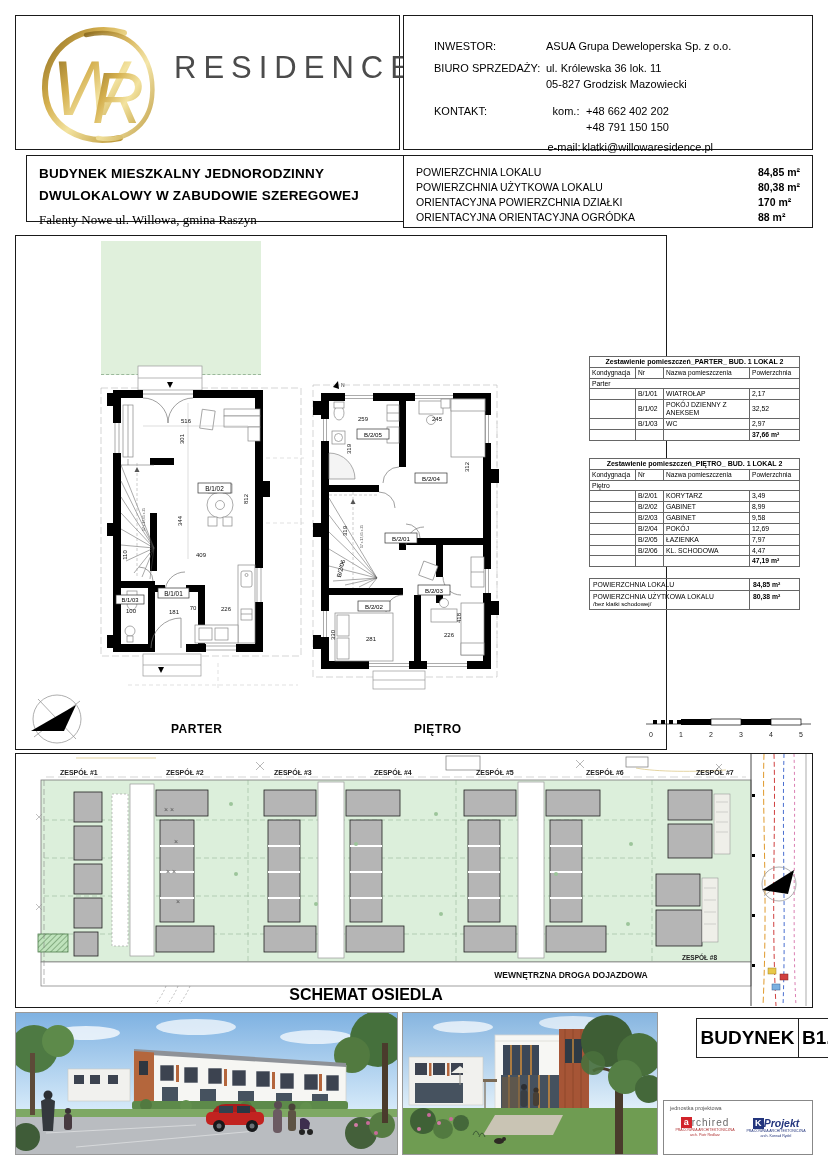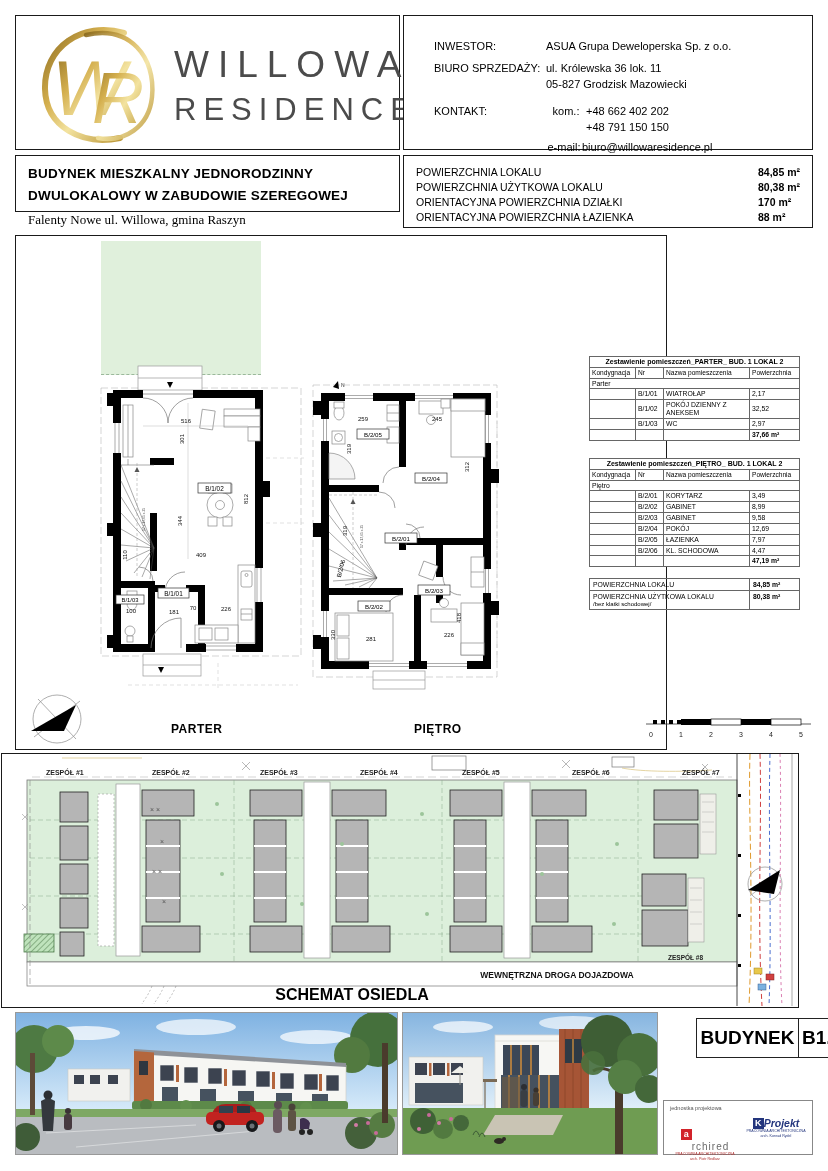--- a/index.html
+++ b/index.html
@@ -38,21 +38,21 @@
   .sumtbl .v{font-weight:bold;}
 
   
   .garden{position:absolute;left:85px;top:5px;width:160px;height:133px;background:#e0f0dc;border-bottom:1px dashed #9bb89b;}
   .floorlabel{position:absolute;font-weight:bold;font-size:12px;letter-spacing:.5px;}
   svg text{font-family:"Liberation Sans",sans-serif;}
 
   
   .big-cell{font-weight:bold;font-size:19px;}
   .unit-label{position:absolute;left:6px;top:4px;font-size:5.5px;color:#555;}
-  .logo-word{font-size:10px;color:#6a6a6a;letter-spacing:1px;margin-top:24px;}
+  .logo-word{font-size:10px;color:#6a6a6a;letter-spacing:1px;}
   .logo-sub{font-size:3.6px;color:#b03030;line-height:1.3;text-align:center;}
   .kp-sub{font-size:3.6px;color:#23357d;line-height:1.3;text-align:center;}
 </style>
 </head>
 <body>
 
 <div class="sheet">
 
   <div class="box" style="left:15px;top:15px;width:385px;height:135px;">
     <svg width="150" height="128" viewBox="0 0 150 128" style="position:absolute;left:8px;top:3px;">
@@ -63,21 +63,20 @@
           <stop offset="0.6" stop-color="#f3e3a0"></stop>
             <stop offset="1" stop-color="#b89230"></stop>
         </linearGradient>
       </defs>
       <path d="M100,14 C58,2 20,28 21,70 C22,108 58,127 96,119" fill="none" stroke="url(#gold)" stroke-width="6" stroke-linecap="round"></path>
       <path d="M62,16 C106,6 132,38 128,78 C125,108 100,124 74,119" fill="none" stroke="url(#gold)" stroke-width="4.5" stroke-linecap="round" opacity="0.9"></path>
       <text x="28" y="96" font-family="DejaVu Serif, serif" font-style="italic" font-size="78" fill="url(#gold)">W</text>
       <text x="68" y="104" font-family="DejaVu Serif, serif" font-style="italic" font-size="72" fill="url(#gold)">R</text>
     </svg>
     <div class="brand-name">
-      <div class="brand-line1">WILLOWA</div>
       <div class="brand-line2">RESIDENCE</div>
     </div>
   </div>
 
   <div class="box" style="left:403px;top:15px;width:410px;height:135px;">
     <div class="contact-grid">
       <div class="c-row" style="top:12px;width:100%;">
         <span class="c-label">INWESTOR:</span>
         <span class="c-val">ASUA Grupa Deweloperska Sp. z o.o.</span>
       </div>
@@ -89,46 +88,46 @@
         <span class="c-val">05-827 Grodzisk Mazowiecki</span>
       </div>
       <div class="c-row" style="top:77px;width:100%;">
         <span class="c-label">KONTAKT:</span>
         <span class="c-val"><span class="sub-lab">kom.:</span><span>+48 662 402 202</span></span>
       </div>
       <div class="c-row" style="top:93px;width:100%;">
         <span class="c-val"><span class="sub-lab"></span><span>+48 791 150 150</span></span>
       </div>
       <div class="c-row" style="top:113px;width:100%;">
-        <span class="c-val"><span class="sub-lab" style="width:36px;">e-mail:</span><span>biuro@willowaresidence.pl</span></span>
+        <span class="c-val"><span class="sub-lab" style="width:36px;">e-mail:</span><span>klatki@willowaresidence.pl</span></span>
       </div>
     </div>
   </div>
 
-  <div class="box" style="left:15px;top:155px;width:385px;height:57px;padding:10px 0 0 12px;">
+  <div class="box" style="left:26px;top:155px;width:385px;height:67px;padding:10px 0 0 12px;">
     <div class="bld-line">BUDYNEK  MIESZKALNY JEDNORODZINNY</div>
     <div class="bld-line">DWULOKALOWY W ZABUDOWIE SZEREGOWEJ</div>
     <div class="bld-line3">Falenty Nowe ul. Willowa,  gmina Raszyn</div>
   </div>
 
   <div class="box" style="left:403px;top:155px;width:410px;height:73px;padding:9px 0 0 12px;">
     <div class="area-row">
       <span>POWIERZCHNIA LOKALU</span>
       <span class="area-val">84,85 m²</span>
     </div>
     <div class="area-row">
       <span>POWIERZCHNIA UŻYTKOWA LOKALU</span>
       <span class="area-val">80,38 m²</span>
     </div>
     <div class="area-row">
       <span>ORIENTACYJNA POWIERZCHNIA DZIAŁKI</span>
       <span class="area-val">170 m²</span>
     </div>
     <div class="area-row">
-      <span>ORIENTACYJNA POWIERZCHNIA ŁAZIENKA</span>
+      <span>ORIENTACYJNA ORIENTACYJNA OGRÓDKA</span>
       <span class="area-val">88 m²</span>
     </div>
   </div>
 
   <div class="box" style="left:15px;top:235px;width:652px;height:515px;">
 
     <div class="garden"></div>
 
     <svg width="210" height="330" viewBox="0 0 210 330" style="position:absolute;left:82px;top:127px;">
       <g>
@@ -524,21 +523,21 @@
         <text x="10" y="33">0</text>
         <text x="40" y="33">1</text>
         <text x="70" y="33">2</text>
         <text x="100" y="33">3</text>
         <text x="130" y="33">4</text>
         <text x="160" y="33">5</text>
       </g>
     </svg>
   </div>
 
-  <div class="box" style="left:1px;top:753px;width:798px;height:255px;">
+  <div class="box" style="left:15px;top:753px;width:798px;height:255px;">
     <svg width="795" height="252" viewBox="0 0 795 252" style="position:absolute;left:0;top:0;">
       <defs>
         <pattern id="hatch" width="4" height="4" patternUnits="userSpaceOnUse" patternTransform="rotate(45)">
           <rect width="4" height="4" fill="#bfe3bc"></rect>
             <line x1="0" y1="0" x2="0" y2="4" stroke="#4d7a4a" stroke-width="1"></line>
         </pattern>
       </defs>
 
       <g stroke="#999" stroke-width="0.7">
         <path d="M240,8 l8,8 m0,-8 l-8,8 M560,6 l8,8 m0,-8 l-8,8 M700,10 l6,6 m0,-6 l-6,6"></path>

